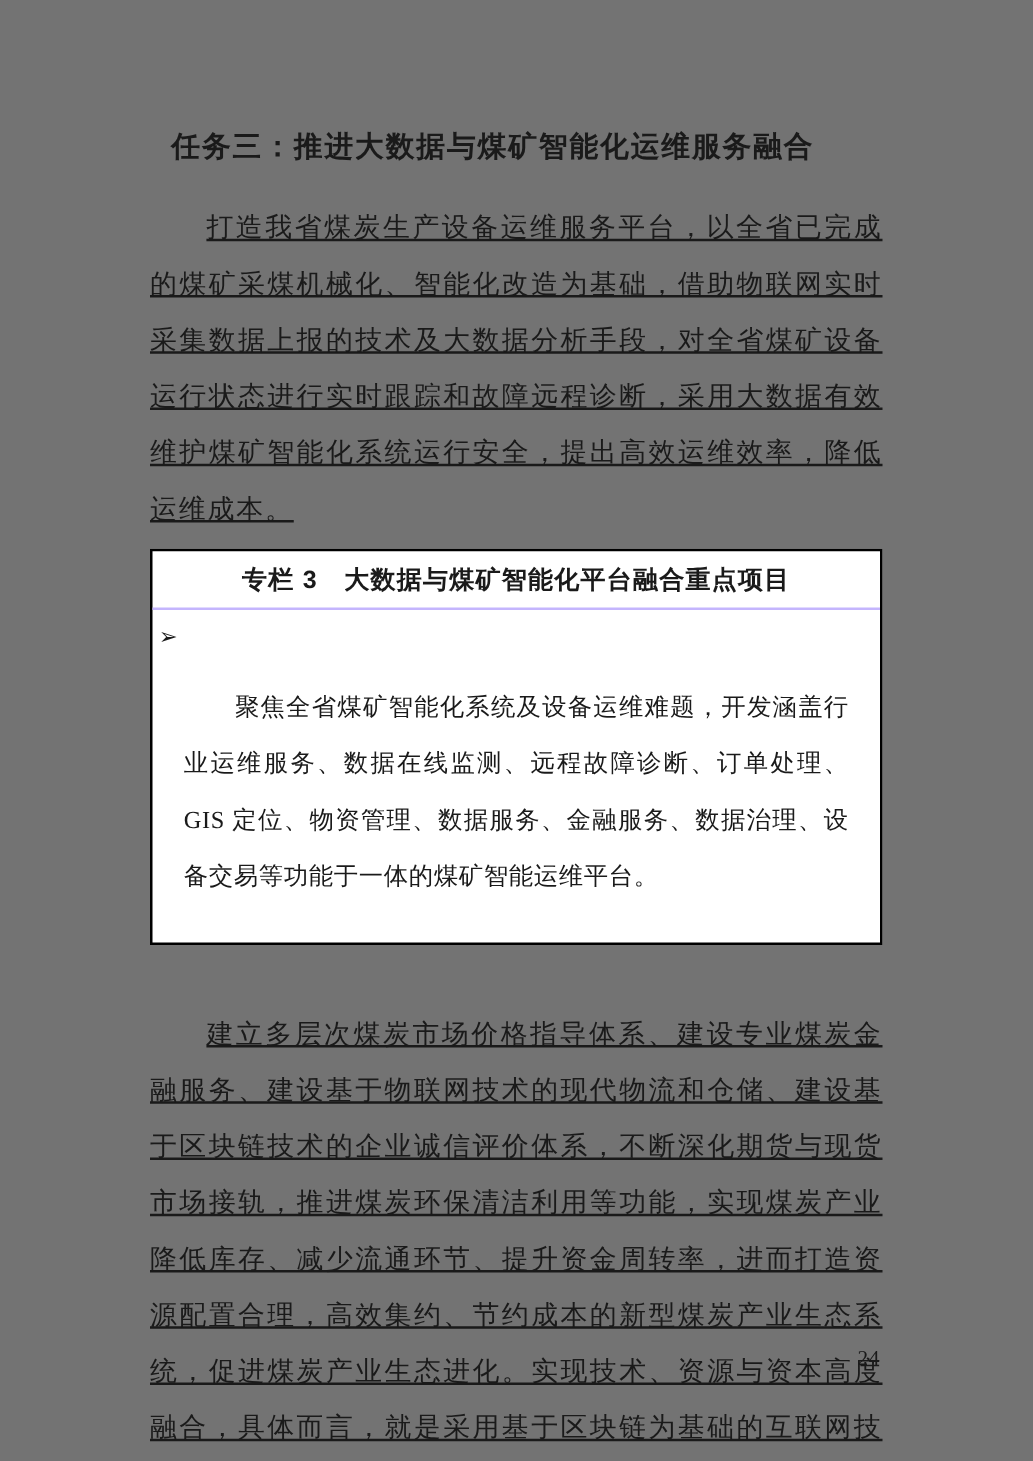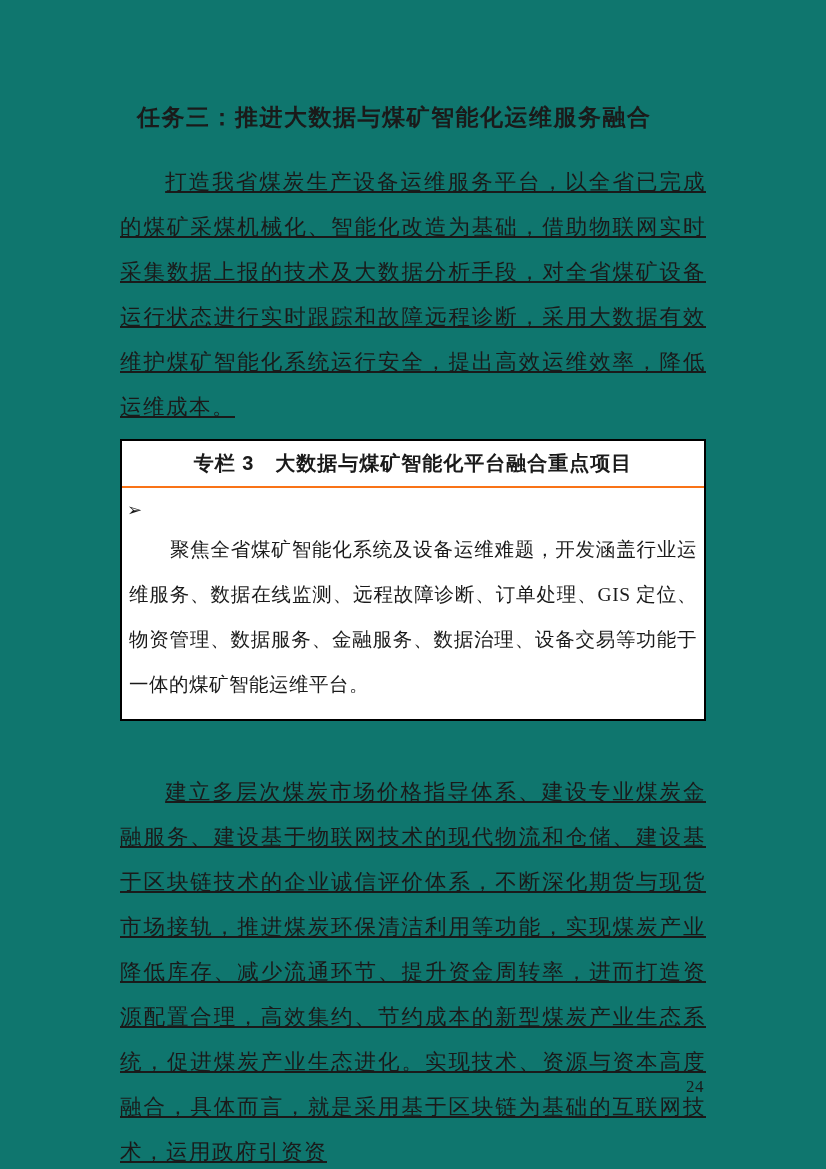--- a/index.html
+++ b/index.html
@@ -5,21 +5,21 @@
   html, body {
     margin: 0;
     padding: 0;
     background: #e8e8e8;
   }
   .page {
     position: relative;
     width: 826px;
     height: 1169px;
     margin: 0 auto;
-    background: #0f766e;
+    background: #737373;
     font-family: "Liberation Serif", "DejaVu Serif", serif;
     color: #1a1a1a;
     overflow: hidden;
   }
   .content {
     position: absolute;
     left: 120px;
     top: 100px;
     width: 586px;
   }
@@ -48,39 +48,39 @@
     border: 2px solid #000000;
     background: #ffffff;
   }
   .callout-title {
     font-family: "Liberation Sans", "DejaVu Sans", sans-serif;
     font-size: 20px;
     font-weight: 700;
     text-align: center;
     letter-spacing: 1px;
     padding: 9px 0 9px 0;
-    border-bottom: 2px solid #f97316;
+    border-bottom: 2px solid #c4b5fd;
   }
   .callout-item {
     display: flex;
     align-items: baseline;
     font-family: "Liberation Sans", "DejaVu Sans", sans-serif;
     font-size: 20px;
     font-weight: 700;
     letter-spacing: 1px;
     padding: 11px 6px 0 5px;
   }
   .callout-item .bullet {
     font-weight: 400;
     font-size: 18px;
     margin-right: 10px;
     flex: 0 0 auto;
   }
   .callout-body {
-    margin: 0;
+    margin: 18px;
     font-size: 19.5px;
     line-height: 45px;
     letter-spacing: 0.5px;
     text-align: justify;
     text-indent: 2.1em;
     text-justify: inter-ideograph;
     padding: 6px 7px 12px 7px;
   }
   .section-gap {
     height: 23px;

